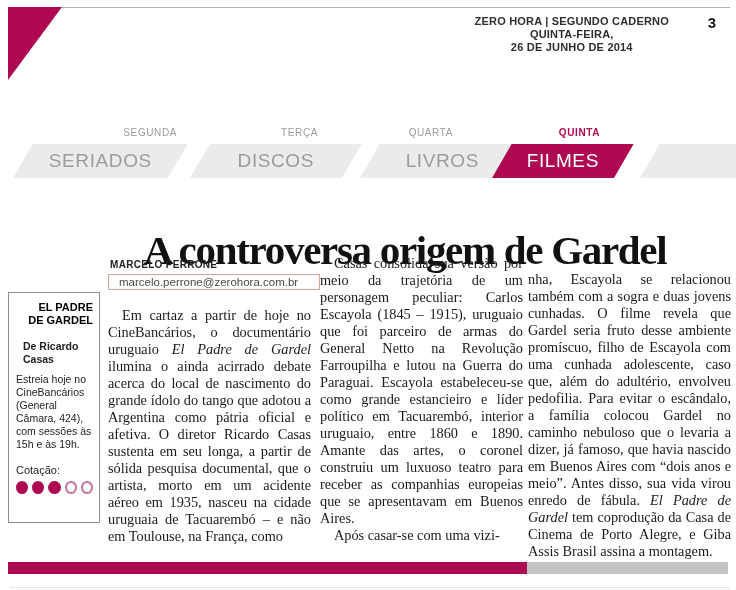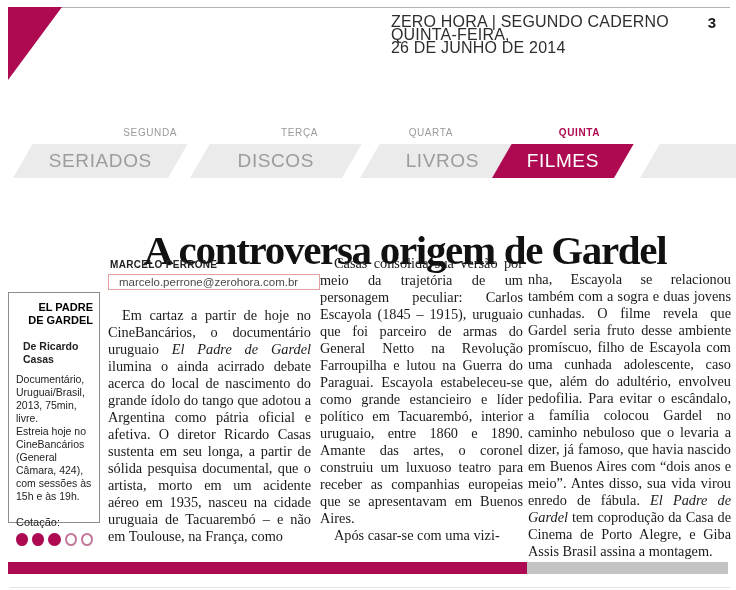--- a/index.html
+++ b/index.html
@@ -3,22 +3,22 @@
 <meta charset="utf-8">
 <style>
   html,body{margin:0;padding:0;background:#fff;}
   .page{position:relative;width:736px;height:590px;background:#fff;overflow:hidden;
         font-family:"Liberation Sans",sans-serif;color:#1c1c1c;}
 
   
   .top-rule{position:absolute;left:8px;top:7px;width:722px;height:1px;background:#b2b2b2;}
   .corner-triangle{position:absolute;left:8px;top:7px;width:54px;height:73px;
         background:#ad0a52;clip-path:polygon(0 0,100% 0,0 100%);}
-  .masthead-text{position:absolute;top:15px;right:67px;text-align:left;
-        font-size:16px;font-weight:normal;line-height:13px;color:#2e2e2e;letter-spacing:.2px;}
+  .masthead-text{position:absolute;top:15px;right:67px;text-align:center;
+        font-size:11px;font-weight:bold;line-height:13px;color:#2e2e2e;letter-spacing:.2px;}
   .page-number{position:absolute;top:14px;right:20px;font-size:15px;font-weight:bold;color:#1a1a1a;}
 
   
   .day{position:absolute;top:127px;font-size:10px;letter-spacing:.6px;color:#9a9a9a;}
   .day.active{color:#ad0a52;font-weight:bold;}
   .day1{right:559px;} .day2{right:418px;} .day3{right:283px;} .day4{right:136px;}
 
   
   .tab{position:absolute;top:144px;height:34px;background:#ebebeb;
        transform:skewX(-30deg);transform-origin:0 100%;}
@@ -98,21 +98,20 @@
   <div class="tab tab5"></div>
 
   <h1 class="headline">A controversa origem de Gardel</h1>
   <div class="byline">MARCELO PERRONE</div>
   <div class="email-link">marcelo.perrone@zerohora.com.br</div>
 
   <aside class="infobox">
     <p class="infobox-title">EL PADRE
 DE GARDEL</p>
     <p class="infobox-director">De Ricardo Casas</p>
-    <p class="infobox-details">Documentário, Uruguai/Brasil, 2013, 75min, livre.</p>
     <p class="infobox-screening">Estreia hoje no CineBancários (General Câmara, 424), com sessões às 15h e às 19h.</p>
     <p class="rating-label">Cotação:</p>
     <div class="rating-dots">
         <span class="dot filled"></span>
         <span class="dot filled"></span>
         <span class="dot filled"></span>
         <span class="dot"></span>
         <span class="dot"></span>
       </div>
   </aside>

